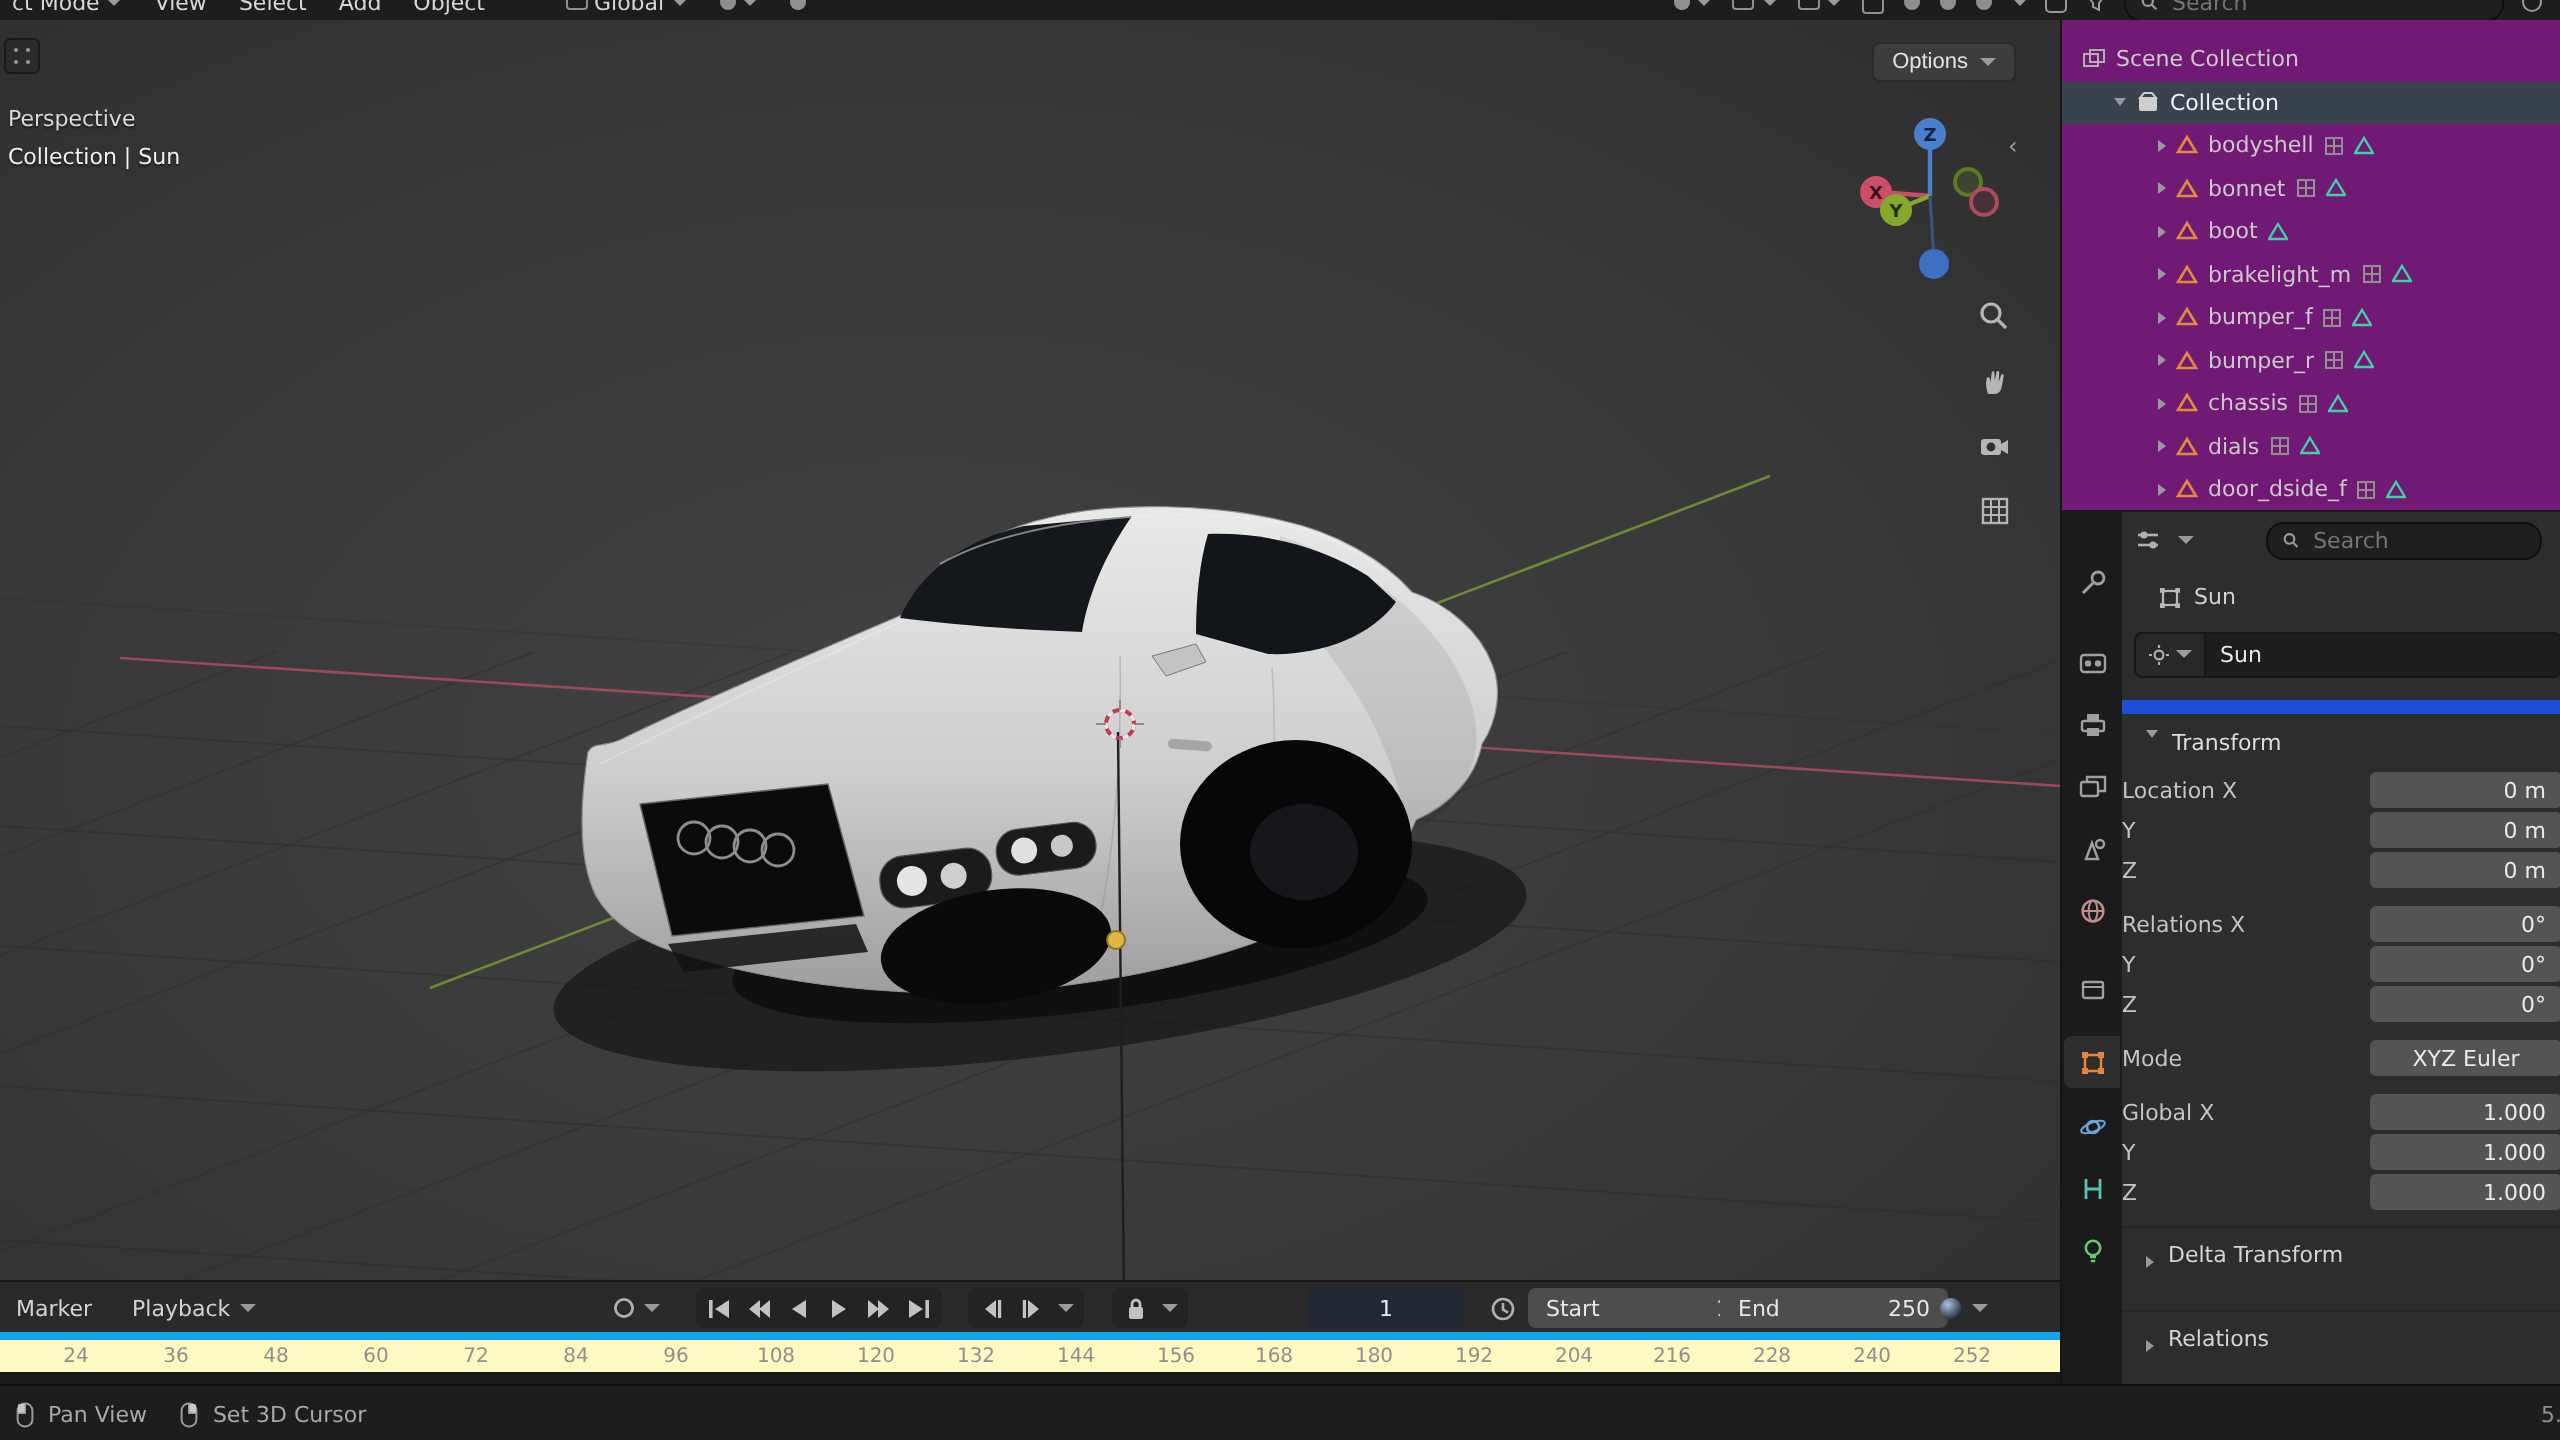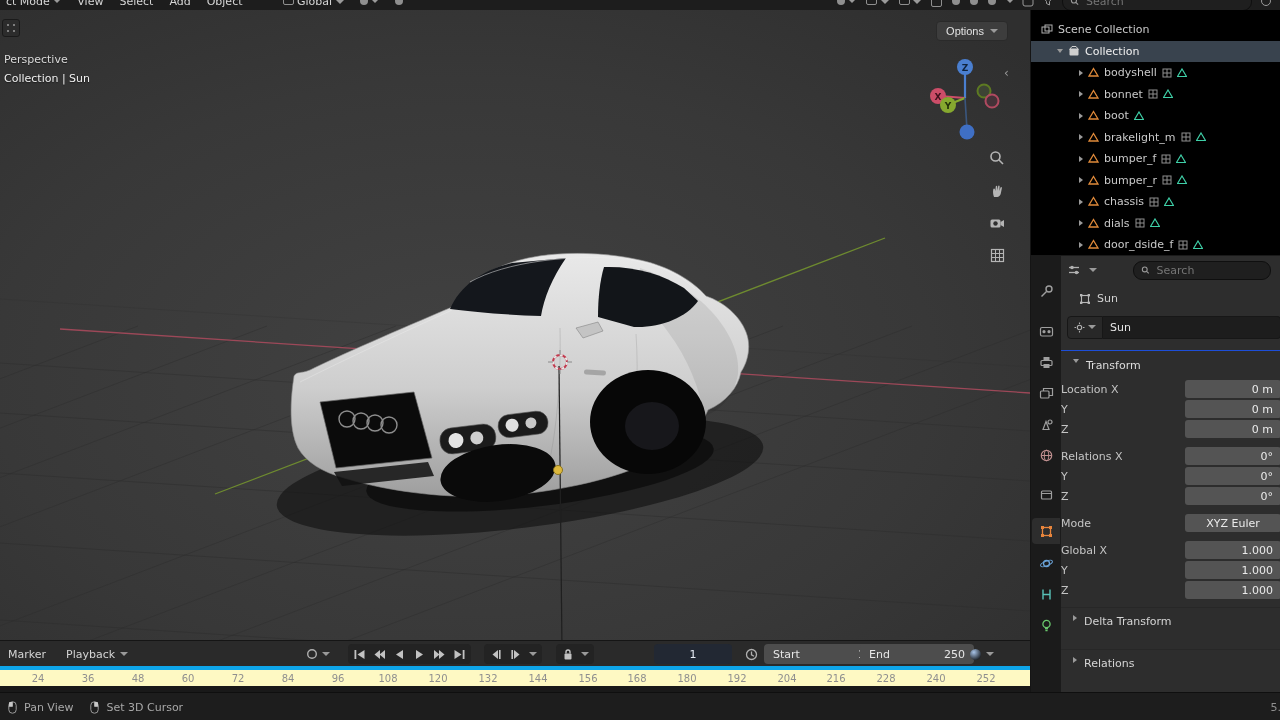--- a/index.html
+++ b/index.html
@@ -25,44 +25,44 @@
     background:radial-gradient(ellipse 760px 480px at 45% 58%, #424242, #383838 62%, #2f2f2f 100%)}
   #viewport svg.scene{position:absolute;left:0;top:0}
   .vp-text{position:absolute;color:#d9d9d9;text-shadow:0 1px 1px rgba(0,0,0,.5)}
   #options-btn{position:absolute;right:22px;top:11px;height:20px;background:#3d3d3d;border:1px solid #2a2a2a;border-radius:4px;
     color:#e2e2e2;display:flex;align-items:center;gap:6px;padding:0 9px;font-size:11px;cursor:default}
   .nav-btn{position:absolute;width:22px;height:22px;display:flex;align-items:center;justify-content:center;border-radius:11px}
   #editor-mini{position:absolute;left:2px;top:9px;width:16px;height:16px;background:#2c2c2c;border:1px solid #1a1a1a;border-radius:3px;
     display:flex;align-items:center;justify-content:center}
 
   
-  #outliner{position:absolute;left:1030px;top:10px;width:250px;height:245px;background:#000000;border-left:1px solid #151515;overflow:hidden;padding-top:9px}
+  #outliner{position:absolute;left:1030px;top:10px;width:250px;height:245px;background:#701a75;border-left:1px solid #151515;overflow:hidden;padding-top:9px}
   .ol-row{height:21.5px;display:flex;align-items:center;gap:5px;padding-left:10px;color:#c9c9c9;white-space:nowrap}
   .ol-row.sel{background:#39434e}
   .tri-r{width:0;height:0;border-top:3.5px solid transparent;border-bottom:3.5px solid transparent;border-left:4.5px solid #9a9a9a;display:inline-block}
   .tri-d{width:0;height:0;border-left:3.5px solid transparent;border-right:3.5px solid transparent;border-top:4.5px solid #9a9a9a;display:inline-block}
   .ind1{padding-left:26px}.ind2{padding-left:48px}
 
   #properties{position:absolute;left:1030px;top:255px;width:250px;height:437px;background:#2d2d2d;border-left:1px solid #151515;border-top:1px solid #1a1a1a;overflow:hidden}
   #ptab-strip{position:absolute;left:0;top:0;width:30px;height:437px;background:#1b1b1b;display:flex;flex-direction:column;align-items:center}
   .ptab{width:28px;height:26px;display:flex;align-items:center;justify-content:center;border-radius:4px 0 0 4px;cursor:default}
   .ptab.active{background:#2d2d2d}
   #pcontent{position:absolute;left:30px;top:0;width:220px;height:437px}
   #phead{height:28px;display:flex;align-items:center;padding:0 10px 0 6px;gap:8px}
   #pcrumb{display:flex;align-items:center;gap:6px;padding:8px 0 0 18px;color:#d2d2d2}
   #datablock{display:flex;align-items:center;margin:12px 0 0 6px;height:21px}
   #db-browse{width:34px;height:21px;background:#282828;border:1px solid #171717;border-radius:4px 0 0 4px;display:flex;align-items:center;justify-content:center;gap:3px}
   #db-name{flex:1;height:21px;background:#1d1d1d;border:1px solid #171717;border-left:none;border-radius:0 4px 4px 0;display:flex;align-items:center;padding-left:7px;color:#e8e8e8}
-  .psection-head{display:flex;align-items:flex-start;gap:7px;padding:8px 0 6px 12px;color:#dcdcdc;border-top:1px solid #1d4ed8}
+  .psection-head{display:flex;align-items:flex-start;gap:7px;padding:8px 0 6px 12px;color:#dcdcdc;border-top:7px solid #1d4ed8}
   .prop-row{display:flex;align-items:center;margin:2px 0 2px 0;padding-right:0}
   .prop-row.gap{margin-top:9px}
   .prop-label{width:116px;text-align:left;margin-right:8px;color:#c4c4c4}
   .pfield{flex:1;height:18px;background:#545454;border-radius:3px;display:flex;align-items:center;justify-content:flex-end;padding:0 8px;color:#eaeaea}
   .pfield.dropdown{justify-content:center;gap:6px}
-  .collapsed-head{display:flex;align-items:flex-start;gap:7px;padding:7px 0 7px 12px;color:#d4d4d4;border-top:1px solid #272727;margin-top:8px}
+  .collapsed-head{display:flex;align-items:flex-end;gap:7px;padding:7px 0 7px 12px;color:#d4d4d4;border-top:1px solid #272727;margin-top:8px}
 
   
   #timeline{position:absolute;left:0;top:640px;width:1030px;height:26px;background:#2a2a2a;border-top:1px solid #151515}
   #timeline .tl-menus{position:absolute;left:8px;top:0;height:26px;display:flex;align-items:center;gap:20px;color:#d4d4d4}
   .tl-group{position:absolute;top:3px;height:20px;background:#232323;border-radius:4px;display:flex;align-items:center;padding:0 2px;gap:1px}
   .tl-btn{width:19px;height:18px;display:flex;align-items:center;justify-content:center;border-radius:3px}
   #frame-field{position:absolute;left:654px;top:3px;width:78px;height:20px;background:#222833;border-radius:4px;display:flex;align-items:center;justify-content:center;color:#e6ecf5}
   .range-field{position:absolute;top:3px;height:20px;background:#4d4d4d;border-radius:4px;display:flex;align-items:center;justify-content:space-between;padding:0 9px;color:#e6e6e6}
   #ruler{position:absolute;left:0;top:666px;width:1030px;height:20px;background:#fef9c3;border-top:4px solid #0ea5e9}
   #ruler span{position:absolute;top:3px;transform:translateX(-50%);color:#8f8f8f;font-size:10px}

